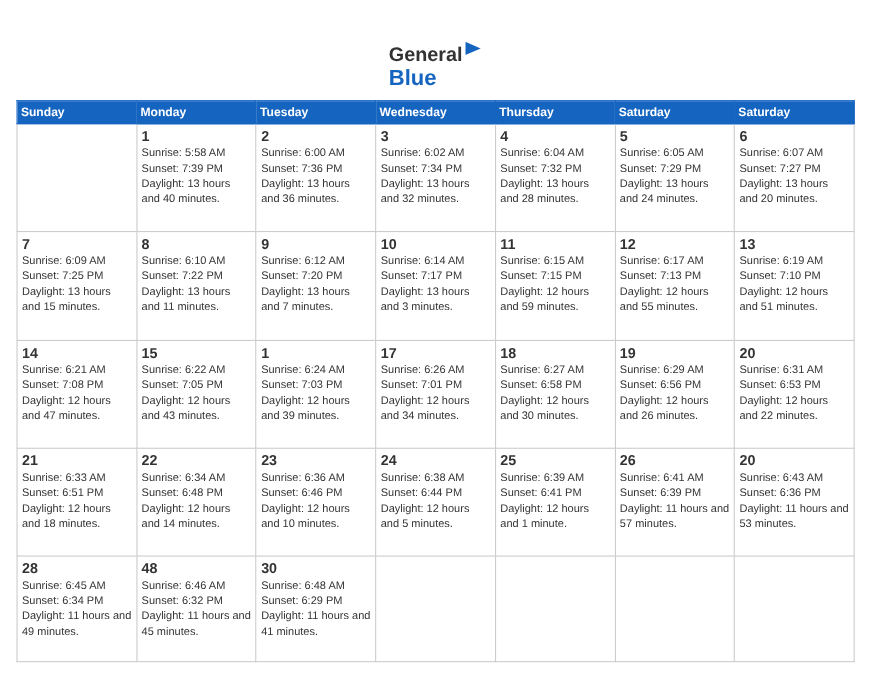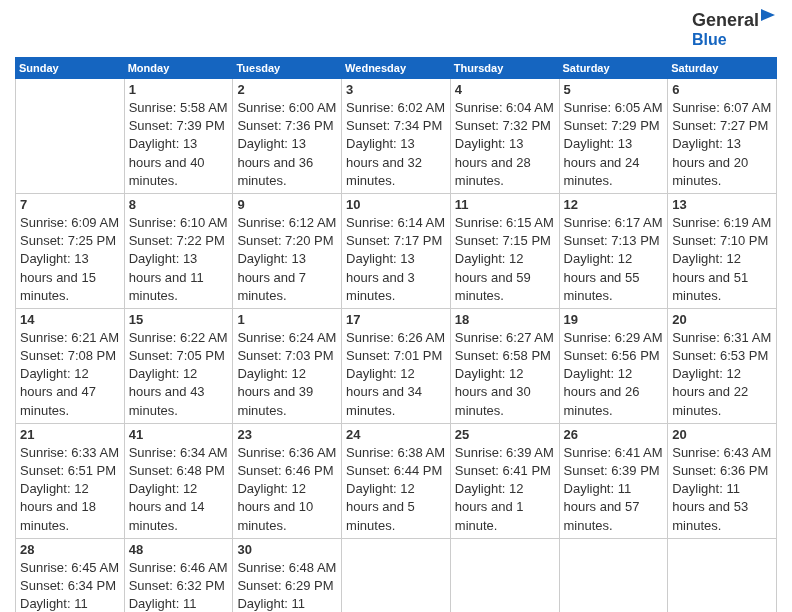--- a/index.html
+++ b/index.html
@@ -12,23 +12,24 @@
     }
     .page {
       width: 792px;
       height: 612px;
       padding: 10px 15px;
       display: flex;
       flex-direction: column;
     }
     .header {
       display: flex;
-      justify-content: flex-end;
+      justify-content: center;
       align-items: flex-start;
       margin-bottom: 8px;
+      margin-top: 29px;
     }
     .logo {
       display: flex;
       align-items: center;
     }
     .logo-general { color: #333; }
     .logo-blue { color: #1565c0; }
     .title-block {
       text-align: right;
     }
@@ -67,21 +68,21 @@
       height: 82px;
     }
     .day-number {
       font-size: 13px;
       font-weight: bold;
       color: #333;
       display: block;
       margin-bottom: 2px;
     }
     .day-info {
-      font-size: 13px;
+      font-size: 10px;
       line-height: 1.4;
       color: #333;
     }
     .empty-cell {
       background: #fff;
     }
     .last-row td {
       height: 70px;
     }
   </style>
@@ -91,21 +92,21 @@
 <div class="page">
   <div class="header">
     <div class="logo">
       <div>
         <div style="display:flex;align-items:center;">
           <span class="logo-general" style="font-size:18px;font-weight:bold;">General</span>
           <svg width="16" height="22" viewBox="0 0 16 22" style="margin-left:2px;margin-top:-2px;">
             <polygon points="0,0 14,6 0,12" fill="#1565c0"></polygon>
           </svg>
         </div>
-        <span class="logo-blue" style="font-size:16px;font-weight:bold;color:#1565c0;">Blue</span>
+        <span class="logo-blue" style="font-size:20px;font-weight:bold;color:#1565c0;">Blue</span>
       </div>
     </div>
     <div class="title-block">
       <div class="month-title"></div>
       <div class="location"></div>
     </div>
   </div>
 
   <table class="calendar">
     <thead>
@@ -206,21 +207,21 @@
             <span class="day-number">20</span>
             <div class="day-info">Sunrise: 6:31 AM<br>Sunset: 6:53 PM<br>Daylight: 12 hours and 22 minutes.</div>
           </td>
         </tr>
         <tr>
           <td>
             <span class="day-number">21</span>
             <div class="day-info">Sunrise: 6:33 AM<br>Sunset: 6:51 PM<br>Daylight: 12 hours and 18 minutes.</div>
           </td>
           <td>
-            <span class="day-number">41</span>
+            <span class="day-number">22</span>
             <div class="day-info">Sunrise: 6:34 AM<br>Sunset: 6:48 PM<br>Daylight: 12 hours and 14 minutes.</div>
           </td>
           <td>
             <span class="day-number">23</span>
             <div class="day-info">Sunrise: 6:36 AM<br>Sunset: 6:46 PM<br>Daylight: 12 hours and 10 minutes.</div>
           </td>
           <td>
             <span class="day-number">24</span>
             <div class="day-info">Sunrise: 6:38 AM<br>Sunset: 6:44 PM<br>Daylight: 12 hours and 5 minutes.</div>
           </td>

